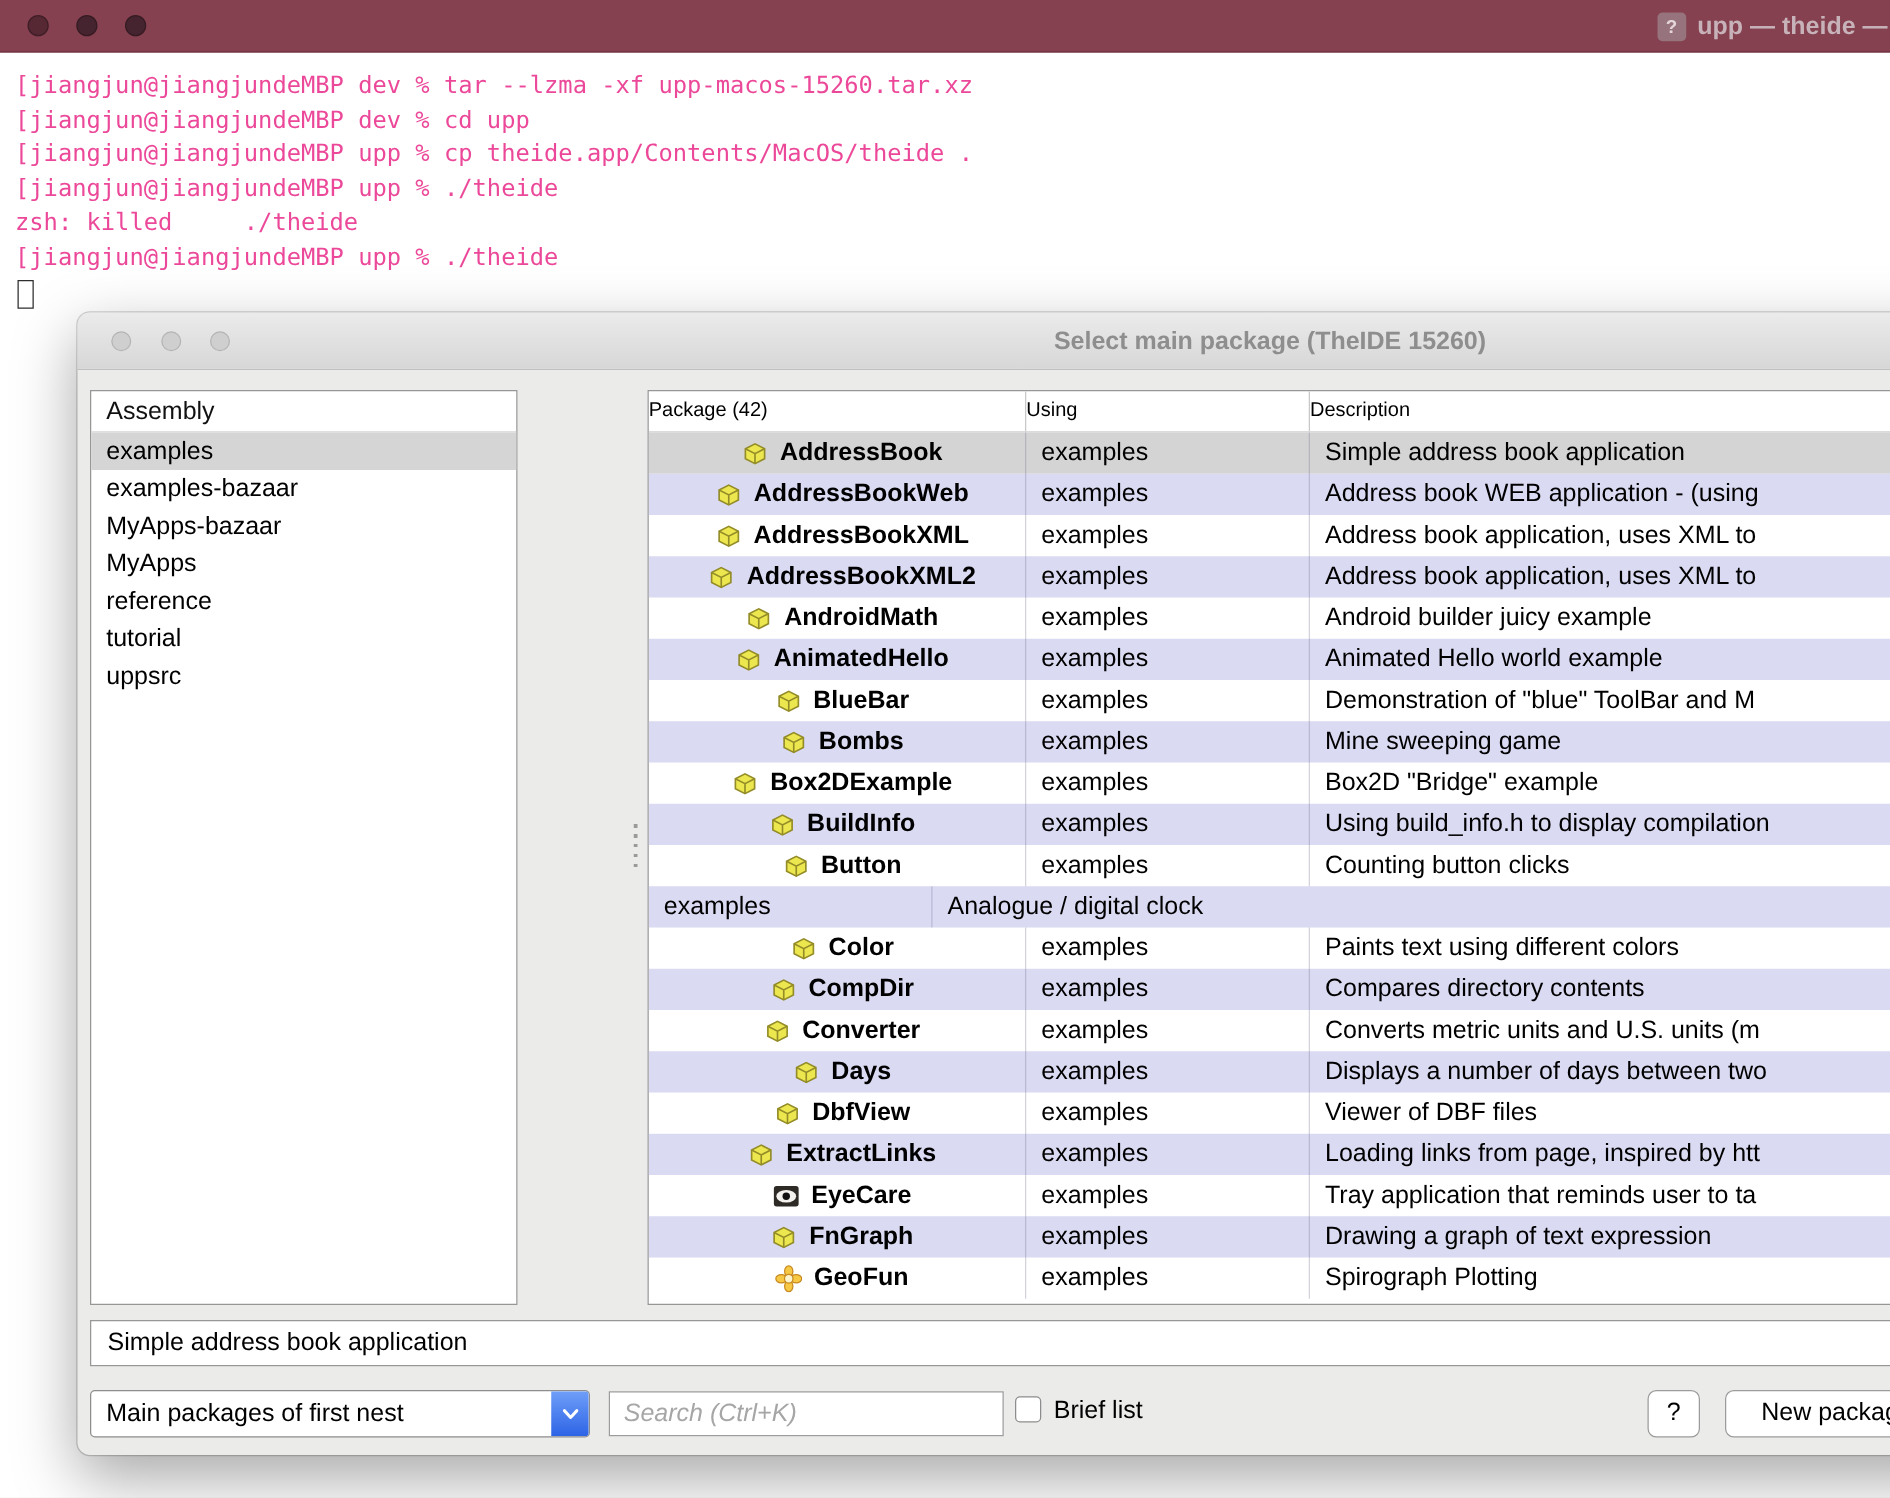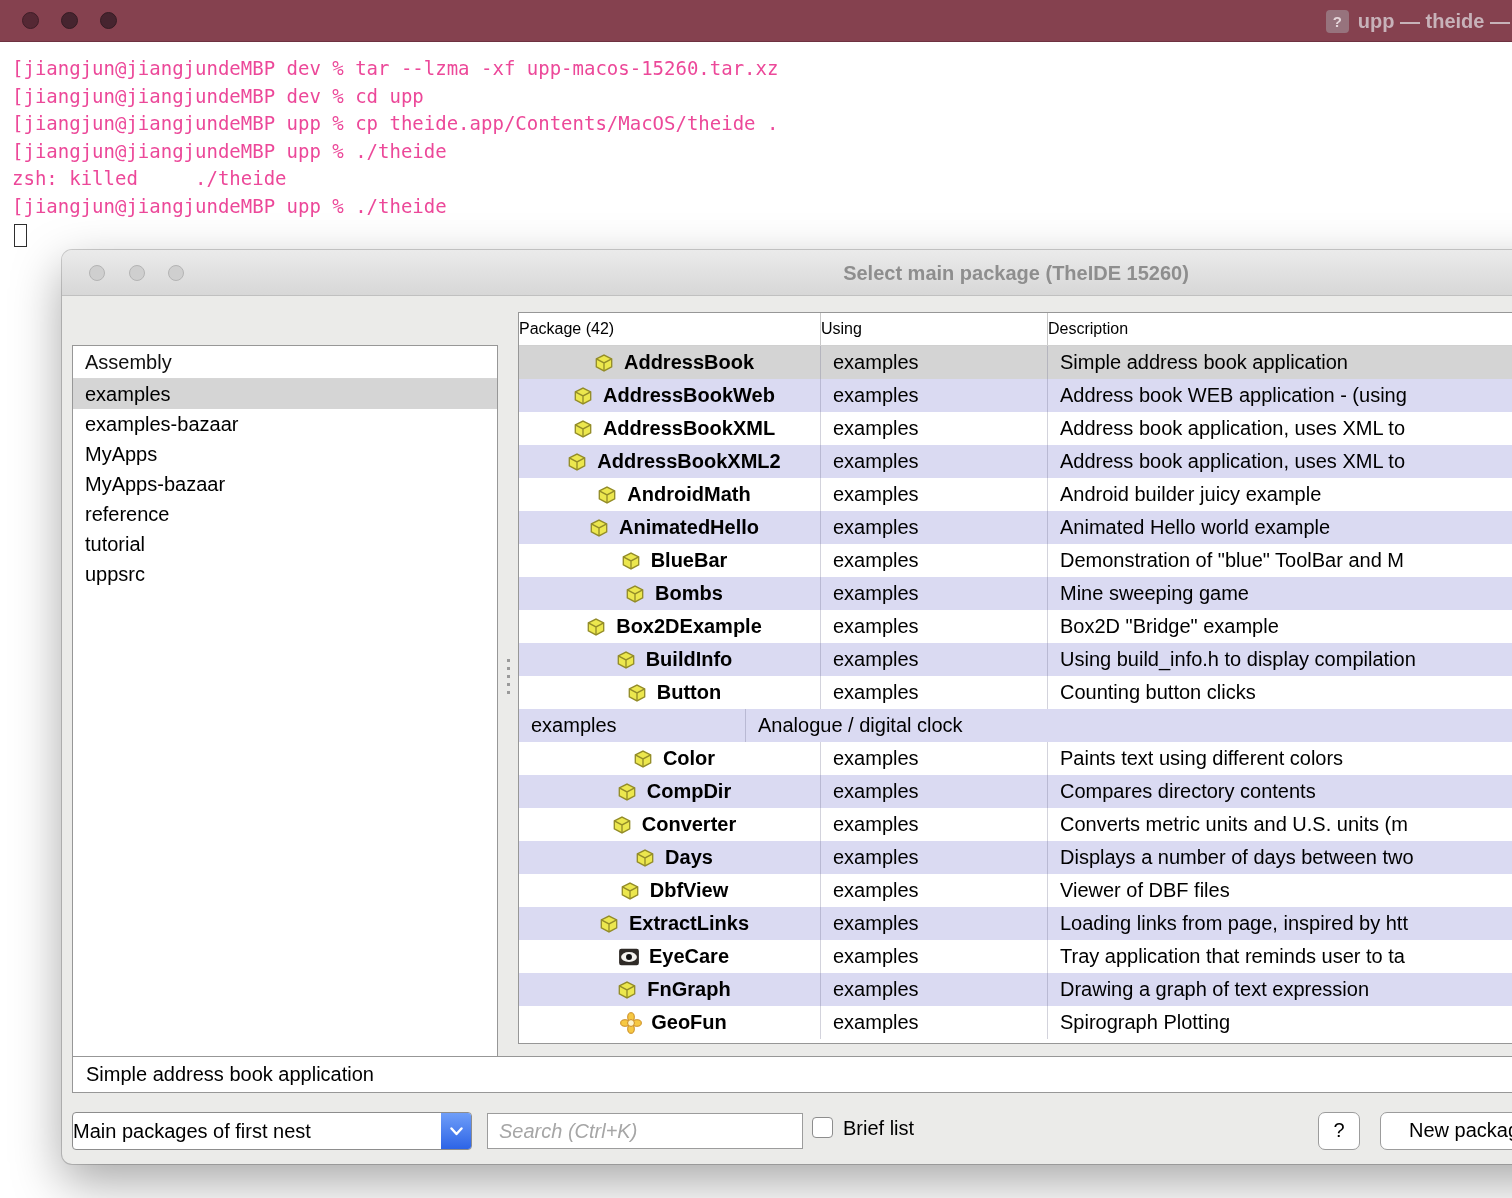--- a/index.html
+++ b/index.html
@@ -33,22 +33,22 @@
     background:linear-gradient(#ebebeb,#d7d7d7); border-bottom:1px solid #c0c0c0;
     border-radius:10px 10px 0 0; }
   .dlg-light { position:absolute; top:15px; width:16px; height:16px; border-radius:50%;
     background:#cfcfcf; border:1px solid #b4b4b4; }
   .dlg-close { left:27px; } .dlg-min { left:67px; } .dlg-max { left:106px; }
   .dialog-title { text-align:center; line-height:46px; font-size:20px;
     font-weight:bold; color:#8e8e8e; }
 
   .dialog-content { position:absolute; top:62px; left:10px; right:10px; height:732px; }
 
-  .assembly-panel { position:absolute; left:0; top:0; width:426px; height:100%;
-    background:#fff; border:1px solid #979797;margin-top:33px; }
+  .assembly-panel { position:absolute; left:0; top:0; width:342px; height:100%;
+    background:#fff; border:1px solid #979797; }
   .assembly-header { height:33px; line-height:32px; padding-left:12px; font-size:20px;
     color:#111; border-bottom:1px solid #d6d6d6; }
   .assembly-item { height:30px; line-height:30px; padding-left:12px; font-size:20px; }
   .assembly-item.selected { background:#d5d5d5; }
 
   .splitter { position:absolute; left:428px; top:0; width:17px; height:100%;
     display:flex; align-items:center; justify-content:center; }
   .splitter-grip { width:3px; height:38px;
     background:repeating-linear-gradient(#9a9a9a 0 3px, transparent 3px 8px); }
 
@@ -75,21 +75,21 @@
   .pkg-row.icon-spirograph .spirograph-icon { display:block; }
 
   .status-field { position:absolute; top:806px; left:10px; right:10px; height:37px;
     background:#fff; border:1px solid #979797; line-height:35px; padding-left:13px;
     font-size:20px; }
 
   .dialog-footer { position:absolute; top:860px; left:10px; right:10px; height:42px; }
   .combo { position:absolute; left:0; top:2px; width:400px; height:38px;
     background:#fff; border:1px solid #8d8d8d; border-radius:4px; display:flex;
     overflow:hidden; }
-  .combo-text { flex:1; line-height:36px; font-size:20px;
+  .combo-text { flex:1; line-height:36px; padding-left:12px; font-size:20px;
     white-space:nowrap; }
   .combo-btn { width:30px; height:100%;
     background:linear-gradient(#6f9ef8,#2d64e6); display:flex; align-items:center;
     justify-content:center; }
   .search-input { position:absolute; left:415px; top:3px; width:316px; height:36px;
     border:1px solid #9c9c9c; font-size:20px; padding:0 11px;
     font-family:"Liberation Sans", sans-serif; background:#fff; }
   .search-input::placeholder { font-style:italic; color:#a6a6a6; }
   .brief { position:absolute; left:740px; top:7px; display:flex; align-items:flex-start;
     gap:10px; }
@@ -136,22 +136,22 @@
     <div class="dialog-title">Select main package (TheIDE 15260)</div>
   </div>
 
   <div class="dialog-content">
 
     <div class="assembly-panel">
       <div class="assembly-header">Assembly</div>
       <div>
           <div class="assembly-item selected">examples</div>
           <div class="assembly-item">examples-bazaar</div>
+          <div class="assembly-item">MyApps-bazaar</div>
           <div class="assembly-item">MyApps</div>
-          <div class="assembly-item">MyApps-bazaar</div>
           <div class="assembly-item">reference</div>
           <div class="assembly-item">tutorial</div>
           <div class="assembly-item">uppsrc</div>
         </div>
     </div>
 
     <div class="splitter">
       <div class="splitter-grip"></div>
     </div>
 

